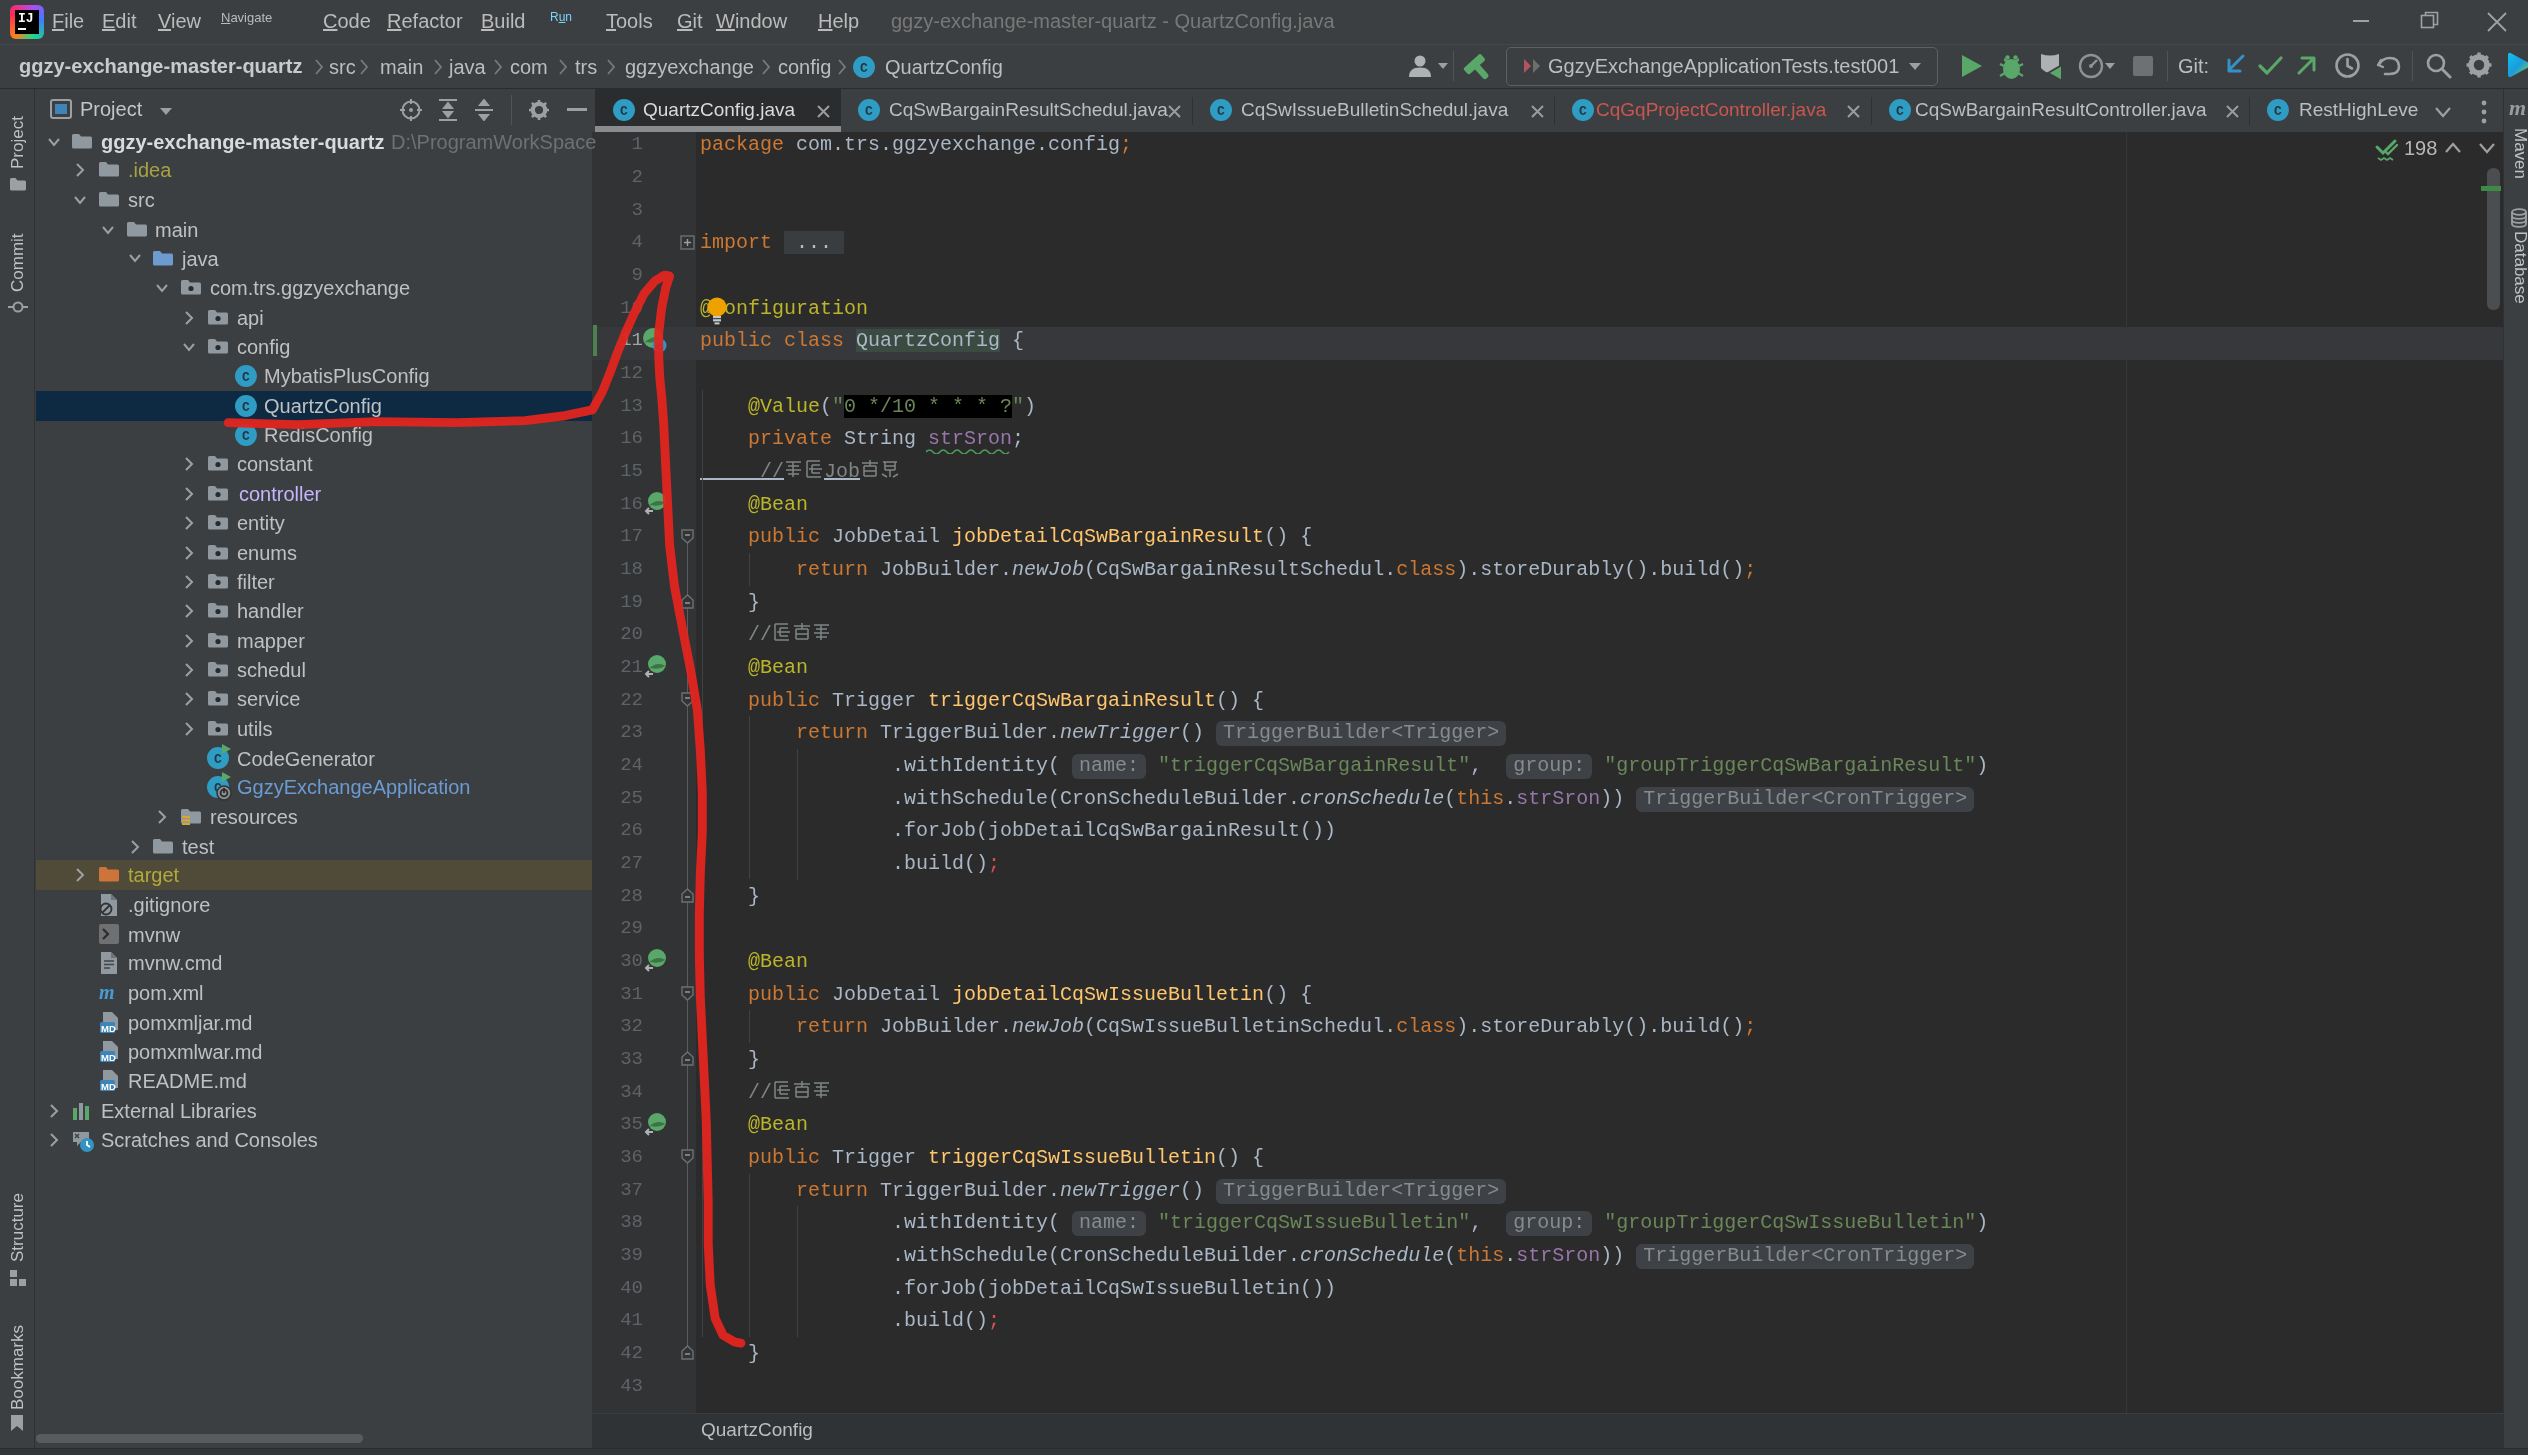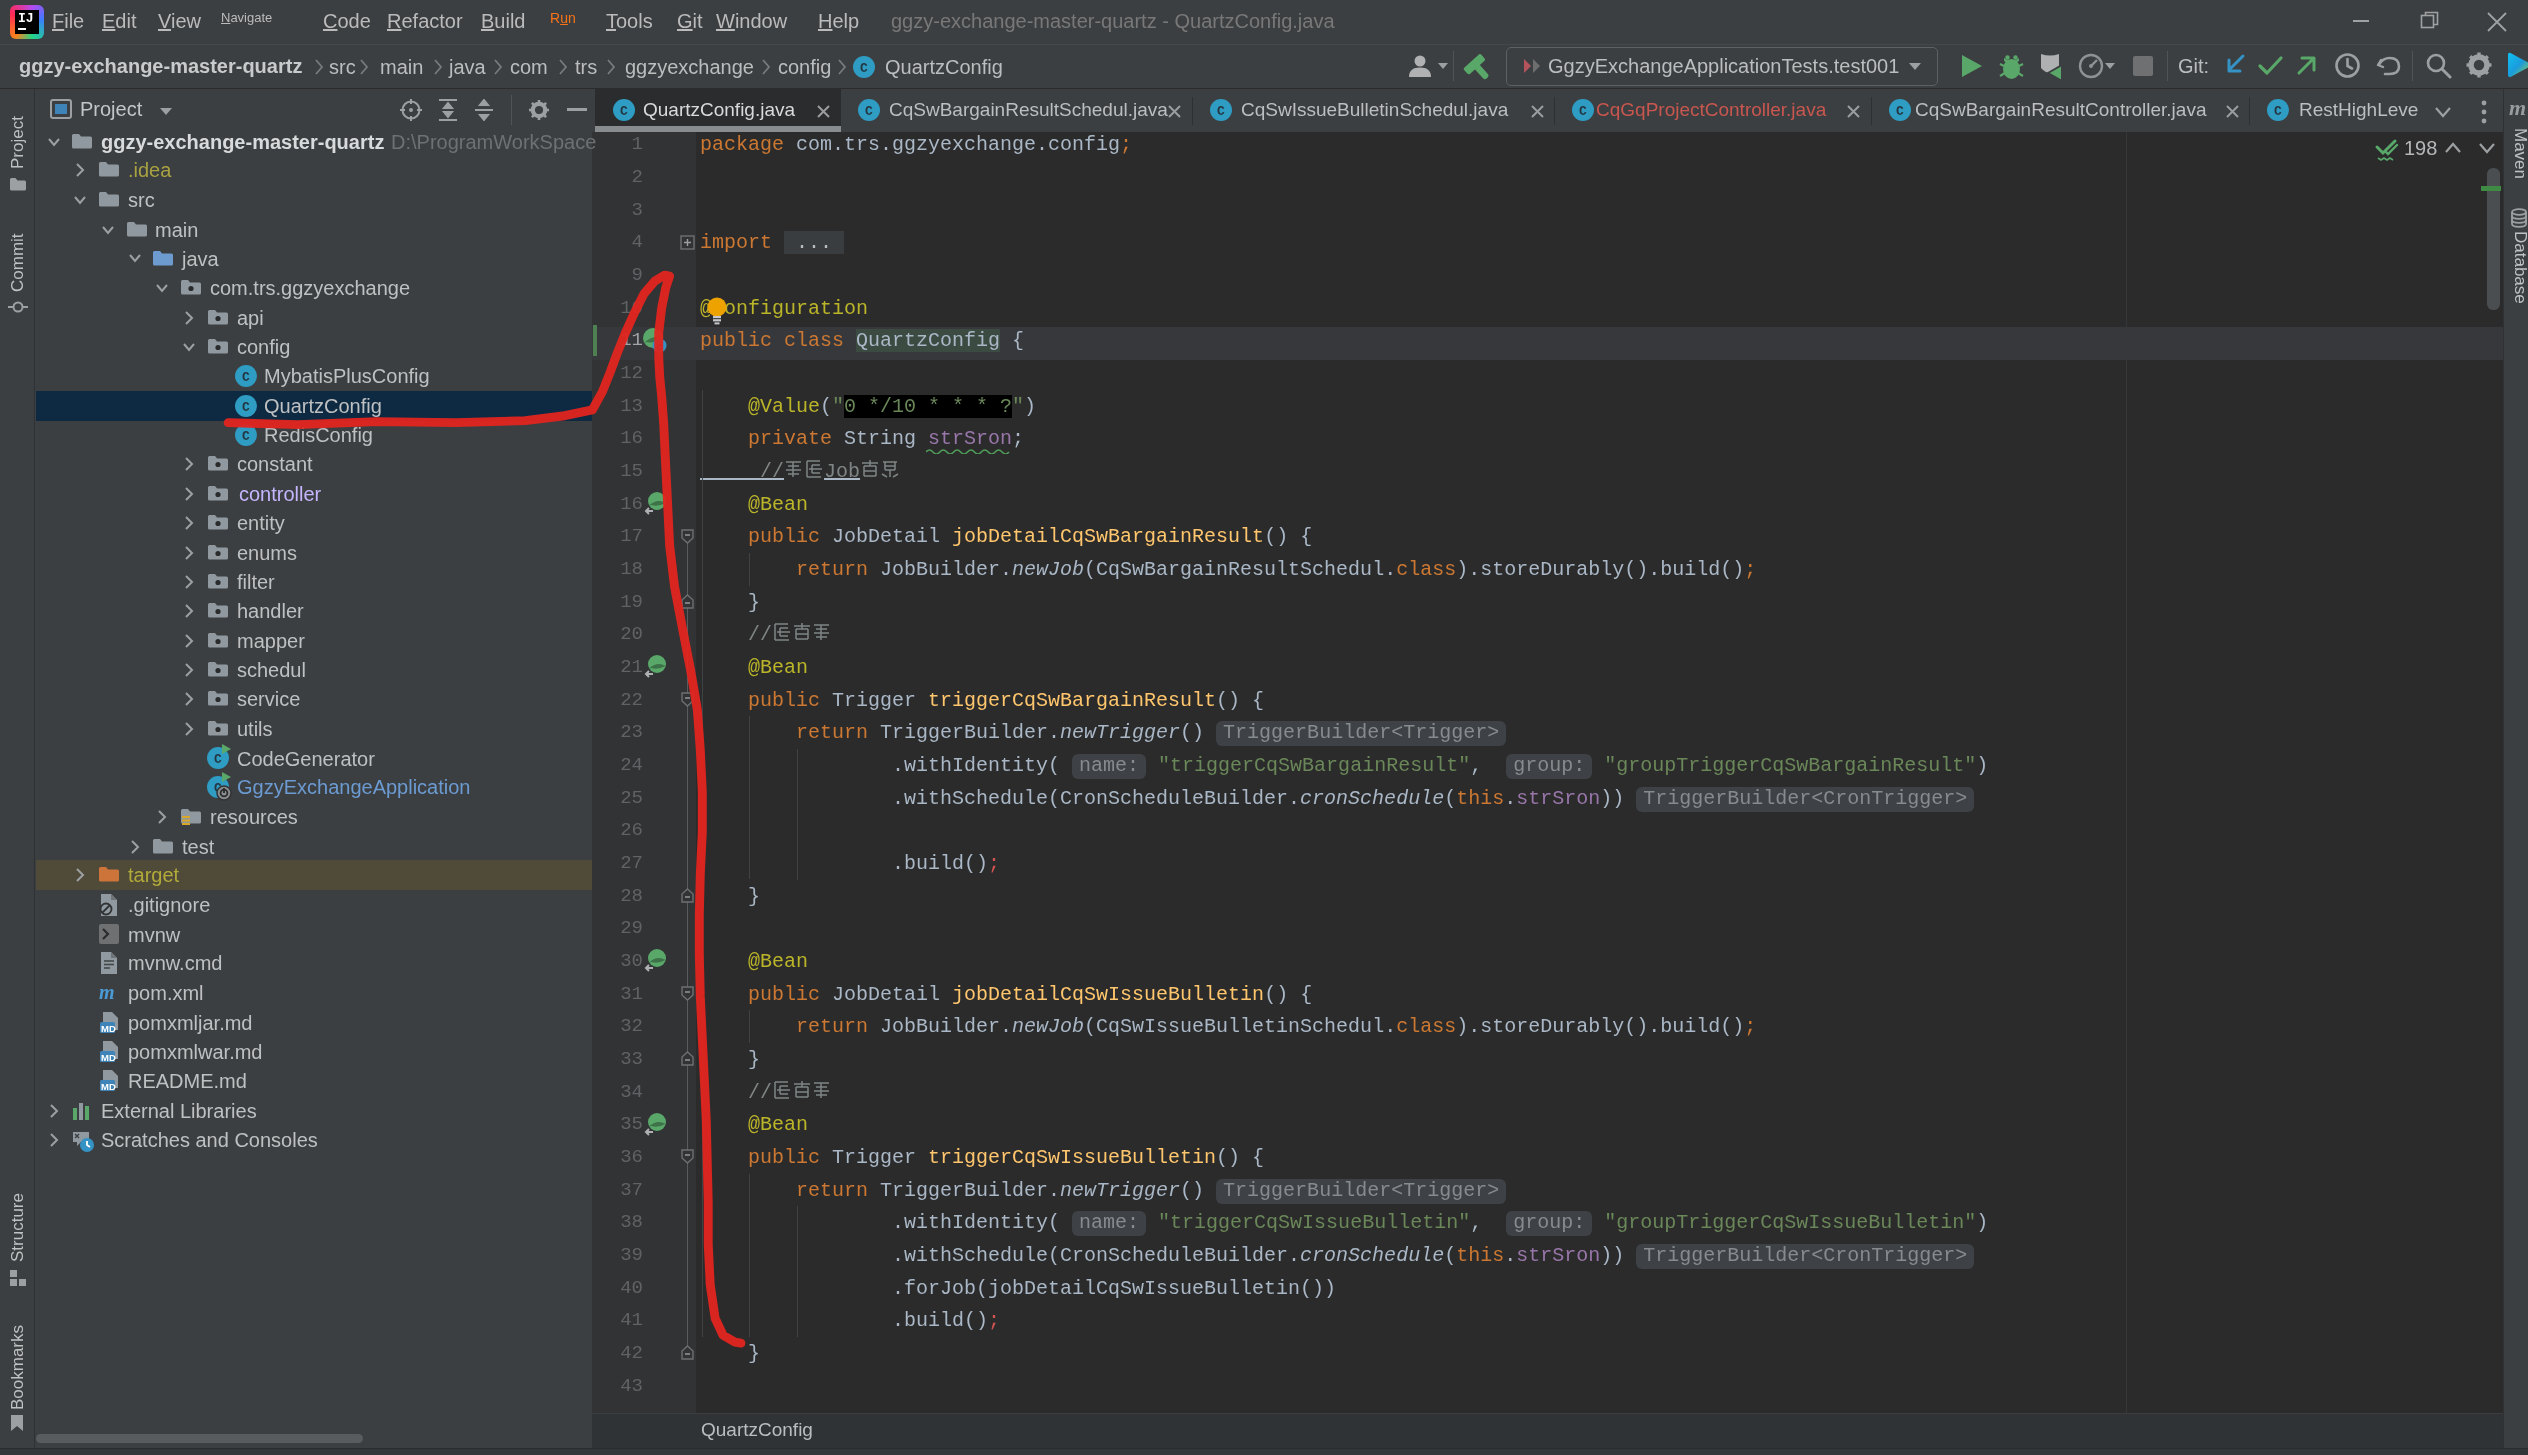--- a/index.html
+++ b/index.html
@@ -32,21 +32,21 @@
 <div class="abs" style="left:701px;top:1419px;font-size:19px;color:#bbbdbf;">QuartzConfig</div>
 <div class="abs" style="left:2503px;top:89px;width:26px;height:1359px;background:#3c3f41;border-left:1px solid #2f3234;"></div>
 <div class="abs" style="left:0;top:1448px;width:2529px;height:7px;background:#333638;border-top:1px solid #2a2c2e;"></div>
 <div class="abs" style="left:52px;top:10px;font-size:20px;color:#bbbbbb;"><span style="text-decoration:underline;">F</span>ile</div>
 <div class="abs" style="left:102px;top:10px;font-size:20px;color:#bbbbbb;"><span style="text-decoration:underline;">E</span>dit</div>
 <div class="abs" style="left:158px;top:10px;font-size:20px;color:#bbbbbb;"><span style="text-decoration:underline;">V</span>iew</div>
 <div class="abs" style="left:221px;top:10px;font-size:13px;color:#bbbbbb;"><span style="text-decoration:underline;">N</span>avigate</div>
 <div class="abs" style="left:323px;top:10px;font-size:20px;color:#bbbbbb;"><span style="text-decoration:underline;">C</span>ode</div>
 <div class="abs" style="left:387px;top:10px;font-size:20px;color:#bbbbbb;"><span style="text-decoration:underline;">R</span>efactor</div>
 <div class="abs" style="left:481px;top:10px;font-size:20px;color:#bbbbbb;"><span style="text-decoration:underline;">B</span>uild</div>
-<div class="abs" style="left:550px;top:10px;font-size:14px;color:#f97316;">R<span style="text-decoration:underline;">u</span>n</div>
+<div class="abs" style="left:550px;top:10px;font-size:12px;color:#7dd3fc;">R<span style="text-decoration:underline;">u</span>n</div>
 <div class="abs" style="left:606px;top:10px;font-size:20px;color:#bbbbbb;"><span style="text-decoration:underline;">T</span>ools</div>
 <div class="abs" style="left:677px;top:10px;font-size:20px;color:#bbbbbb;"><span style="text-decoration:underline;">G</span>it</div>
 <div class="abs" style="left:716px;top:10px;font-size:20px;color:#bbbbbb;"><span style="text-decoration:underline;">W</span>indow</div>
 <div class="abs" style="left:818px;top:10px;font-size:20px;color:#bbbbbb;"><span style="text-decoration:underline;">H</span>elp</div>
 <div class="abs" style="left:891px;top:10px;font-size:20px;color:#787878;">ggzy-exchange-master-quartz - QuartzConfig.java</div>
 <div class="abs" style="left:10px;top:5px;width:34px;height:34px;border-radius:6px;
 background:conic-gradient(from 220deg, #fc801d, #fe2857 80deg, #b44bf2 160deg, #3c7dff 220deg, #21d789 300deg, #fc801d 360deg);">
 <div class="abs" style="left:5px;top:5px;width:24px;height:24px;background:#000;"></div>
 <div class="abs" style="left:8px;top:6px;font-size:13px;font-weight:bold;color:#fff;font-family:'Liberation Mono',monospace;">IJ</div>
 <div class="abs" style="left:8px;top:23px;width:8px;height:2px;background:#fff;"></div>
@@ -660,20 +660,21 @@
         </svg><svg width="20" height="22" viewBox="0 0 20 22" style="vertical-align:-3px;">
           <g stroke="#7f8585" stroke-width="1.5" fill="none">
             <path d="M2 4 H17 M4 8 H15 M2 12 H17 M9 4 V19 M4 16 H15"></path>
           </g>
         </svg></span></div>
 <div class="cl" style="left:700px;top:651px;">    <span class="an">@Bean</span></div>
 <div class="cl" style="left:700px;top:684px;">    <span class="k">public</span> Trigger <span class="fd">triggerCqSwBargainResult</span>() {</div>
 <div class="cl" style="left:700px;top:716px;">        <span class="k">return</span> TriggerBuilder.<span class="it">newTrigger</span>() <span class="hint">TriggerBuilder&lt;Trigger&gt;</span></div>
 <div class="cl" style="left:700px;top:749px;">                .withIdentity( <span class="hint">name:</span> <span class="s">"triggerCqSwBargainResult"</span>,  <span class="hint">group:</span> <span class="s">"groupTriggerCqSwBargainResult"</span>)</div>
 <div class="cl" style="left:700px;top:782px;">                .withSchedule(CronScheduleBuilder.<span class="it">cronSchedule</span>(<span class="k">this</span>.<span class="fl">strSron</span>)) <span class="hint">TriggerBuilder&lt;CronTrigger&gt;</span></div>
+<div class="cl" style="left:700px;top:814px;">                .forJob(jobDetailCqSwBargainResult())</div>
 <div class="cl" style="left:700px;top:847px;">                .build()<span style="color:#d25252;">;</span></div>
 <div class="cl" style="left:700px;top:880px;">    }</div>
 <div class="cl" style="left:700px;top:945px;">    <span class="an">@Bean</span></div>
 <div class="cl" style="left:700px;top:978px;">    <span class="k">public</span> JobDetail <span class="fd">jobDetailCqSwIssueBulletin</span>() {</div>
 <div class="cl" style="left:700px;top:1010px;">        <span class="k">return</span> JobBuilder.<span class="it">newJob</span>(CqSwIssueBulletinSchedul.<span class="k">class</span>).storeDurably().build()<span class="k">;</span></div>
 <div class="cl" style="left:700px;top:1043px;">    }</div>
 <div class="cl" style="left:700px;top:1076px;">    <span class="cm">//<svg width="20" height="22" viewBox="0 0 20 22" style="vertical-align:-3px;">
           <g stroke="#7f8585" stroke-width="1.5" fill="none">
             <path d="M3 3 V19 M3 3 H16 M8 7 H16 M8 7 V15 M5 11 H18 M8 15 H16 M3 19 H17"></path>
           </g>

